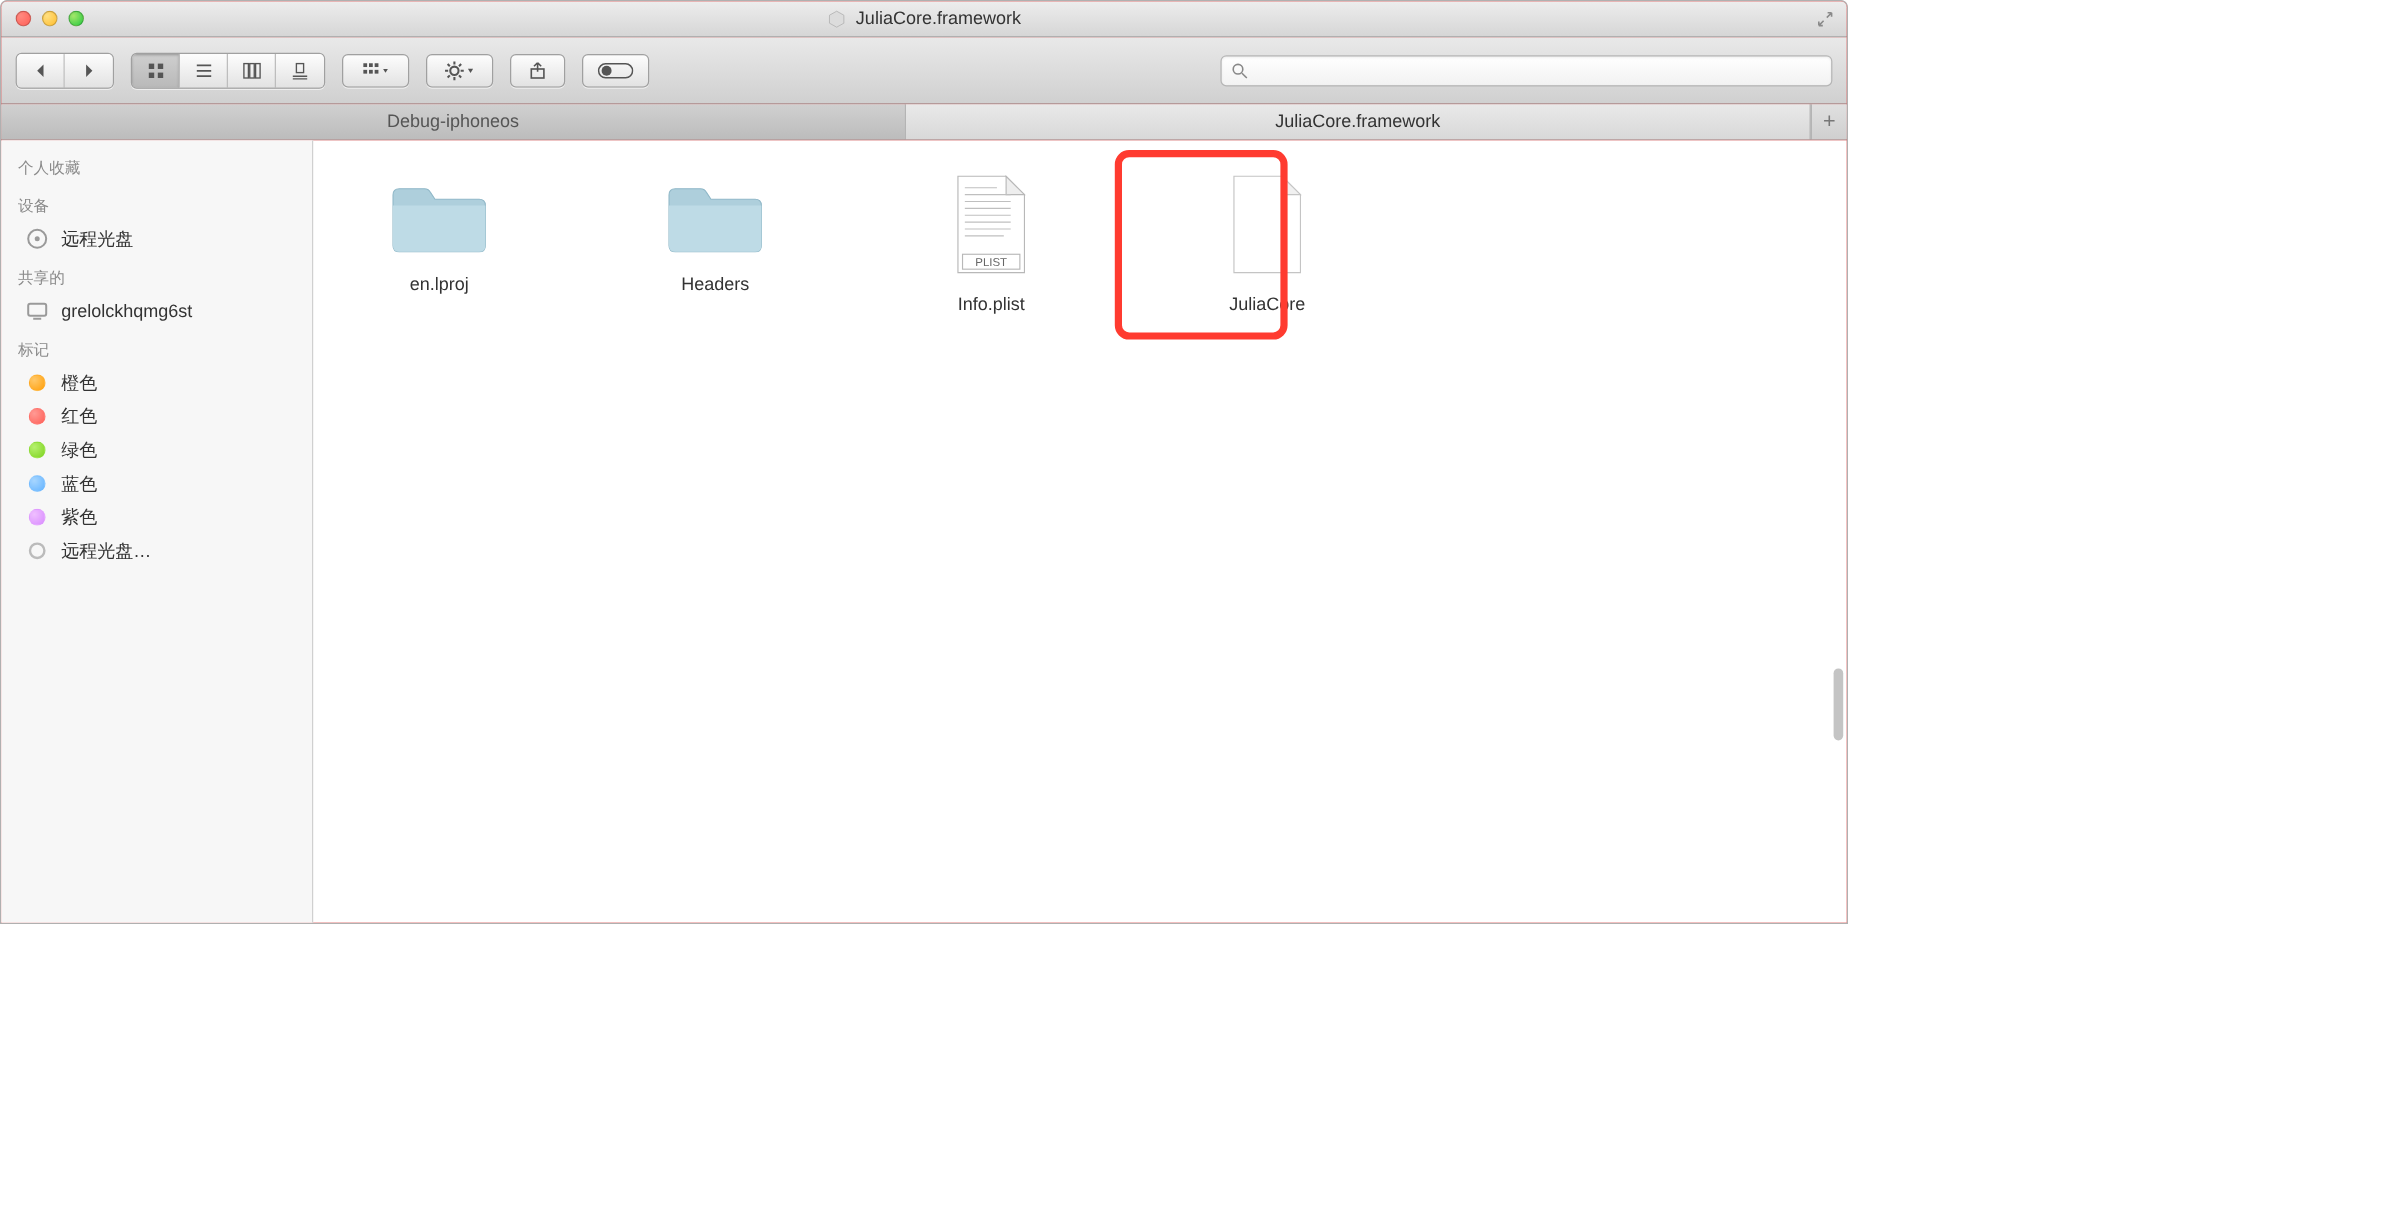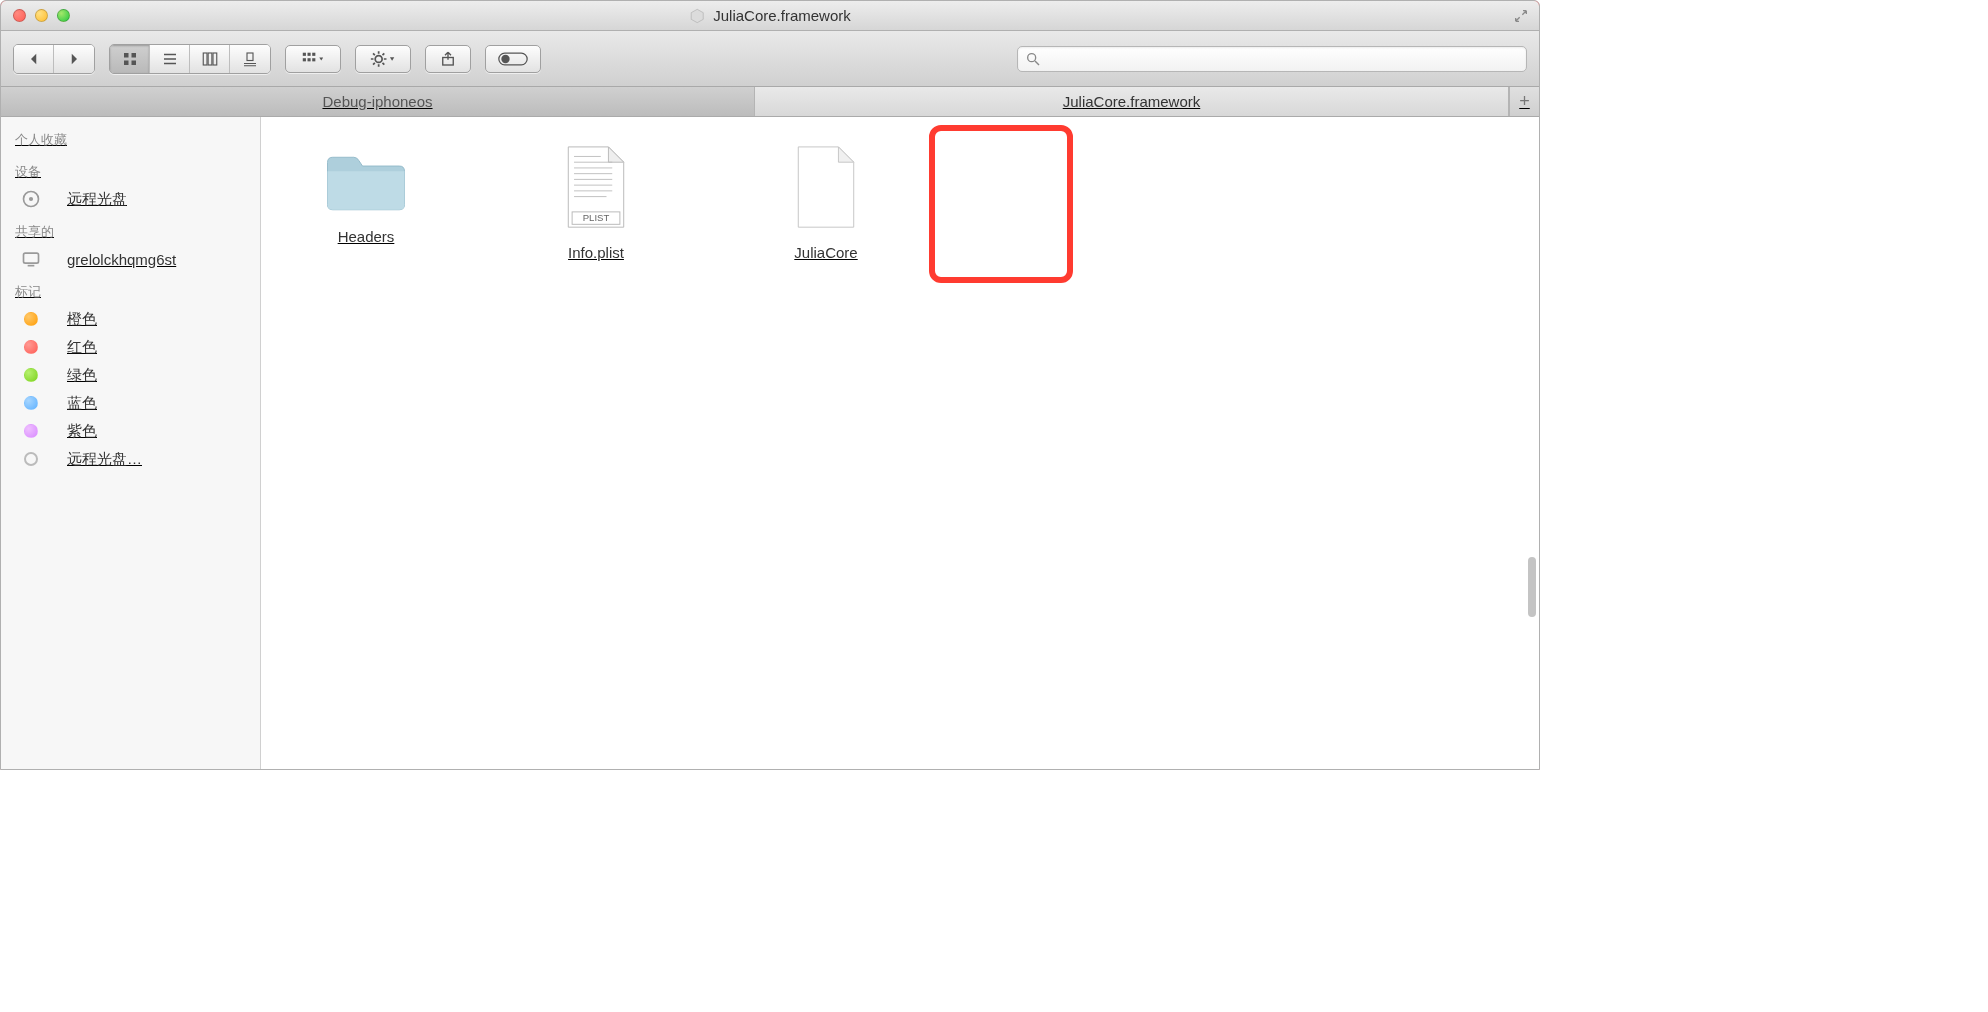--- a/index.html
+++ b/index.html
@@ -1,17 +1,17 @@
 <!DOCTYPE html>
 <html><head>
 <meta charset="utf-8">
 <style>
   * { box-sizing: border-box; margin: 0; padding: 0; font-family: "Lucida Grande", "Helvetica Neue", Arial, sans-serif; }
   html, body { width: 100%; height: 100%; background: #fff; }
-  .window { width: 1540px; height: 770px; border: 1px solid #b0b0b0; border-radius: 6px 6px 0 0; overflow: hidden; background: #ef4444; display: flex; flex-direction: column; text-decoration: underline; }
+  .window { width: 1540px; height: 770px; border: 1px solid #b0b0b0; border-radius: 6px 6px 0 0; overflow: hidden; background: #ef4444; display: flex; flex-direction: column; }
   
   .titlebar { height: 30px; background: linear-gradient(#ededed, #d6d6d6); border-bottom: 1px solid #b0b0b0; display: flex; align-items: center; position: relative; }
   .traffic { display:flex; gap:9px; margin-left:12px; }
   .tl-btn { width:13px; height:13px; border-radius:50%; border:1px solid rgba(0,0,0,.2); }
   .tl-close { background: radial-gradient(circle at 30% 30%, #ff8a80, #ff5f57); }
   .tl-min   { background: radial-gradient(circle at 30% 30%, #ffe082, #ffbd2e); }
   .tl-max   { background: radial-gradient(circle at 30% 30%, #a5e76b, #28c940); }
   .titlebar .title-center { position:absolute; left:50%; transform:translateX(-50%); display:flex; align-items:center; gap:8px; font-size:15px; color:#333; }
   .proxy-icon { width:16px; height:16px; }
   .fs-icon { position:absolute; right:10px; top:7px; width:16px; height:16px; color:#8a8a8a; }
@@ -34,21 +34,21 @@
   .tab:last-of-type { border-right:none; }
   .tab.inactive { background:linear-gradient(#d0d0d0,#bcbcbc);align-items:center; }
   .tab.active   { background:linear-gradient(#e9e9e9,#d8d8d8); font-weight:500; color:#333;}
   .tab-add { width:30px; flex:none; display:flex; align-items:center; justify-content:center; border-left:1px solid #b4b4b4; color:#777; font-size:18px; background:linear-gradient(#e0e0e0,#cfcfcf); cursor:default;}
   
   .body { flex:1; display:flex; min-height:0; background:#fff; }
   
   .sidebar { width:260px; background:#f7f7f7; border-right:1px solid #d0d0d0; padding-top:10px; overflow:auto; font-size:15px; }
   .side-section { margin-bottom:6px; }
   .side-header { color:#8a8a8a; font-size:13px; padding:4px 14px; }
-  .side-item { display:flex; align-items:center; gap:26px; padding:4px 20px; color:#333; cursor:default; }
+  .side-item { display:flex; align-items:center; gap:10px; padding:4px 20px; color:#333; cursor:default; }
   .side-item .sicon { width:20px; height:20px; display:flex; align-items:center; justify-content:center; }
   .tag-dot { width:14px; height:14px; border-radius:50%; border:1px solid transparent; }
   .dot-red    { background:#ff5f57; background-image: radial-gradient(circle at 30% 30%, #ff9a94, #ff5f57); }
   .dot-orange { background:#ff9f0a; background-image: radial-gradient(circle at 30% 30%, #ffc869, #ff9f0a); }
   .dot-yellow { background:#ffd60a; background-image: radial-gradient(circle at 30% 30%, #fff27a, #ffd60a); }
   .dot-green  { background:#7ed321; background-image: radial-gradient(circle at 30% 30%, #b6f16e, #7ed321); }
   .dot-blue   { background:#63b3ff; background-image: radial-gradient(circle at 30% 30%, #a7d6ff, #63b3ff); }
   .dot-purple { background:#d98cff; background-image: radial-gradient(circle at 30% 30%, #efbfff, #d98cff); }
   .dot-gray   { background:#cfcfcf; background-image: radial-gradient(circle at 30% 30%, #eaeaea, #bdbdbd); }
   .dot-outline{ width:14px; height:14px; border-radius:50%; border:2px solid #bbb; background:transparent;}
@@ -274,20 +274,29 @@
               <span class="dot-outline"></span>
             </span>
             <span>远程光盘…</span>
           </div>
       </div>
     </div>
 
     <div class="content">
       <div class="icon-grid">
 
+        <div class="item">
+          <span>
+            <svg class="folder-ico" viewBox="0 0 100 80">
+                <path fill="#aecfdc" stroke="#8fb7c7" d="M6 20 Q6 14 12 14 L36 14 Q40 14 42 18 L46 24 L88 24 Q94 24 94 30 L94 68 Q94 74 88 74 L12 74 Q6 74 6 68 Z"></path>
+                <path fill="#bedbe6" d="M6 30 L94 30 L94 68 Q94 74 88 74 L12 74 Q6 74 6 68 Z"></path>
+              </svg>
+          </span>
+          <span class="item-label">en.lproj</span>
+        </div>
 
         <div class="item">
           <span>
             <svg class="folder-ico" viewBox="0 0 100 80">
                 <path fill="#aecfdc" stroke="#8fb7c7" d="M6 20 Q6 14 12 14 L36 14 Q40 14 42 18 L46 24 L88 24 Q94 24 94 30 L94 68 Q94 74 88 74 L12 74 Q6 74 6 68 Z"></path>
                 <path fill="#bedbe6" d="M6 30 L94 30 L94 68 Q94 74 88 74 L12 74 Q6 74 6 68 Z"></path>
               </svg>
           </span>
           <span class="item-label">Headers</span>
         </div>

